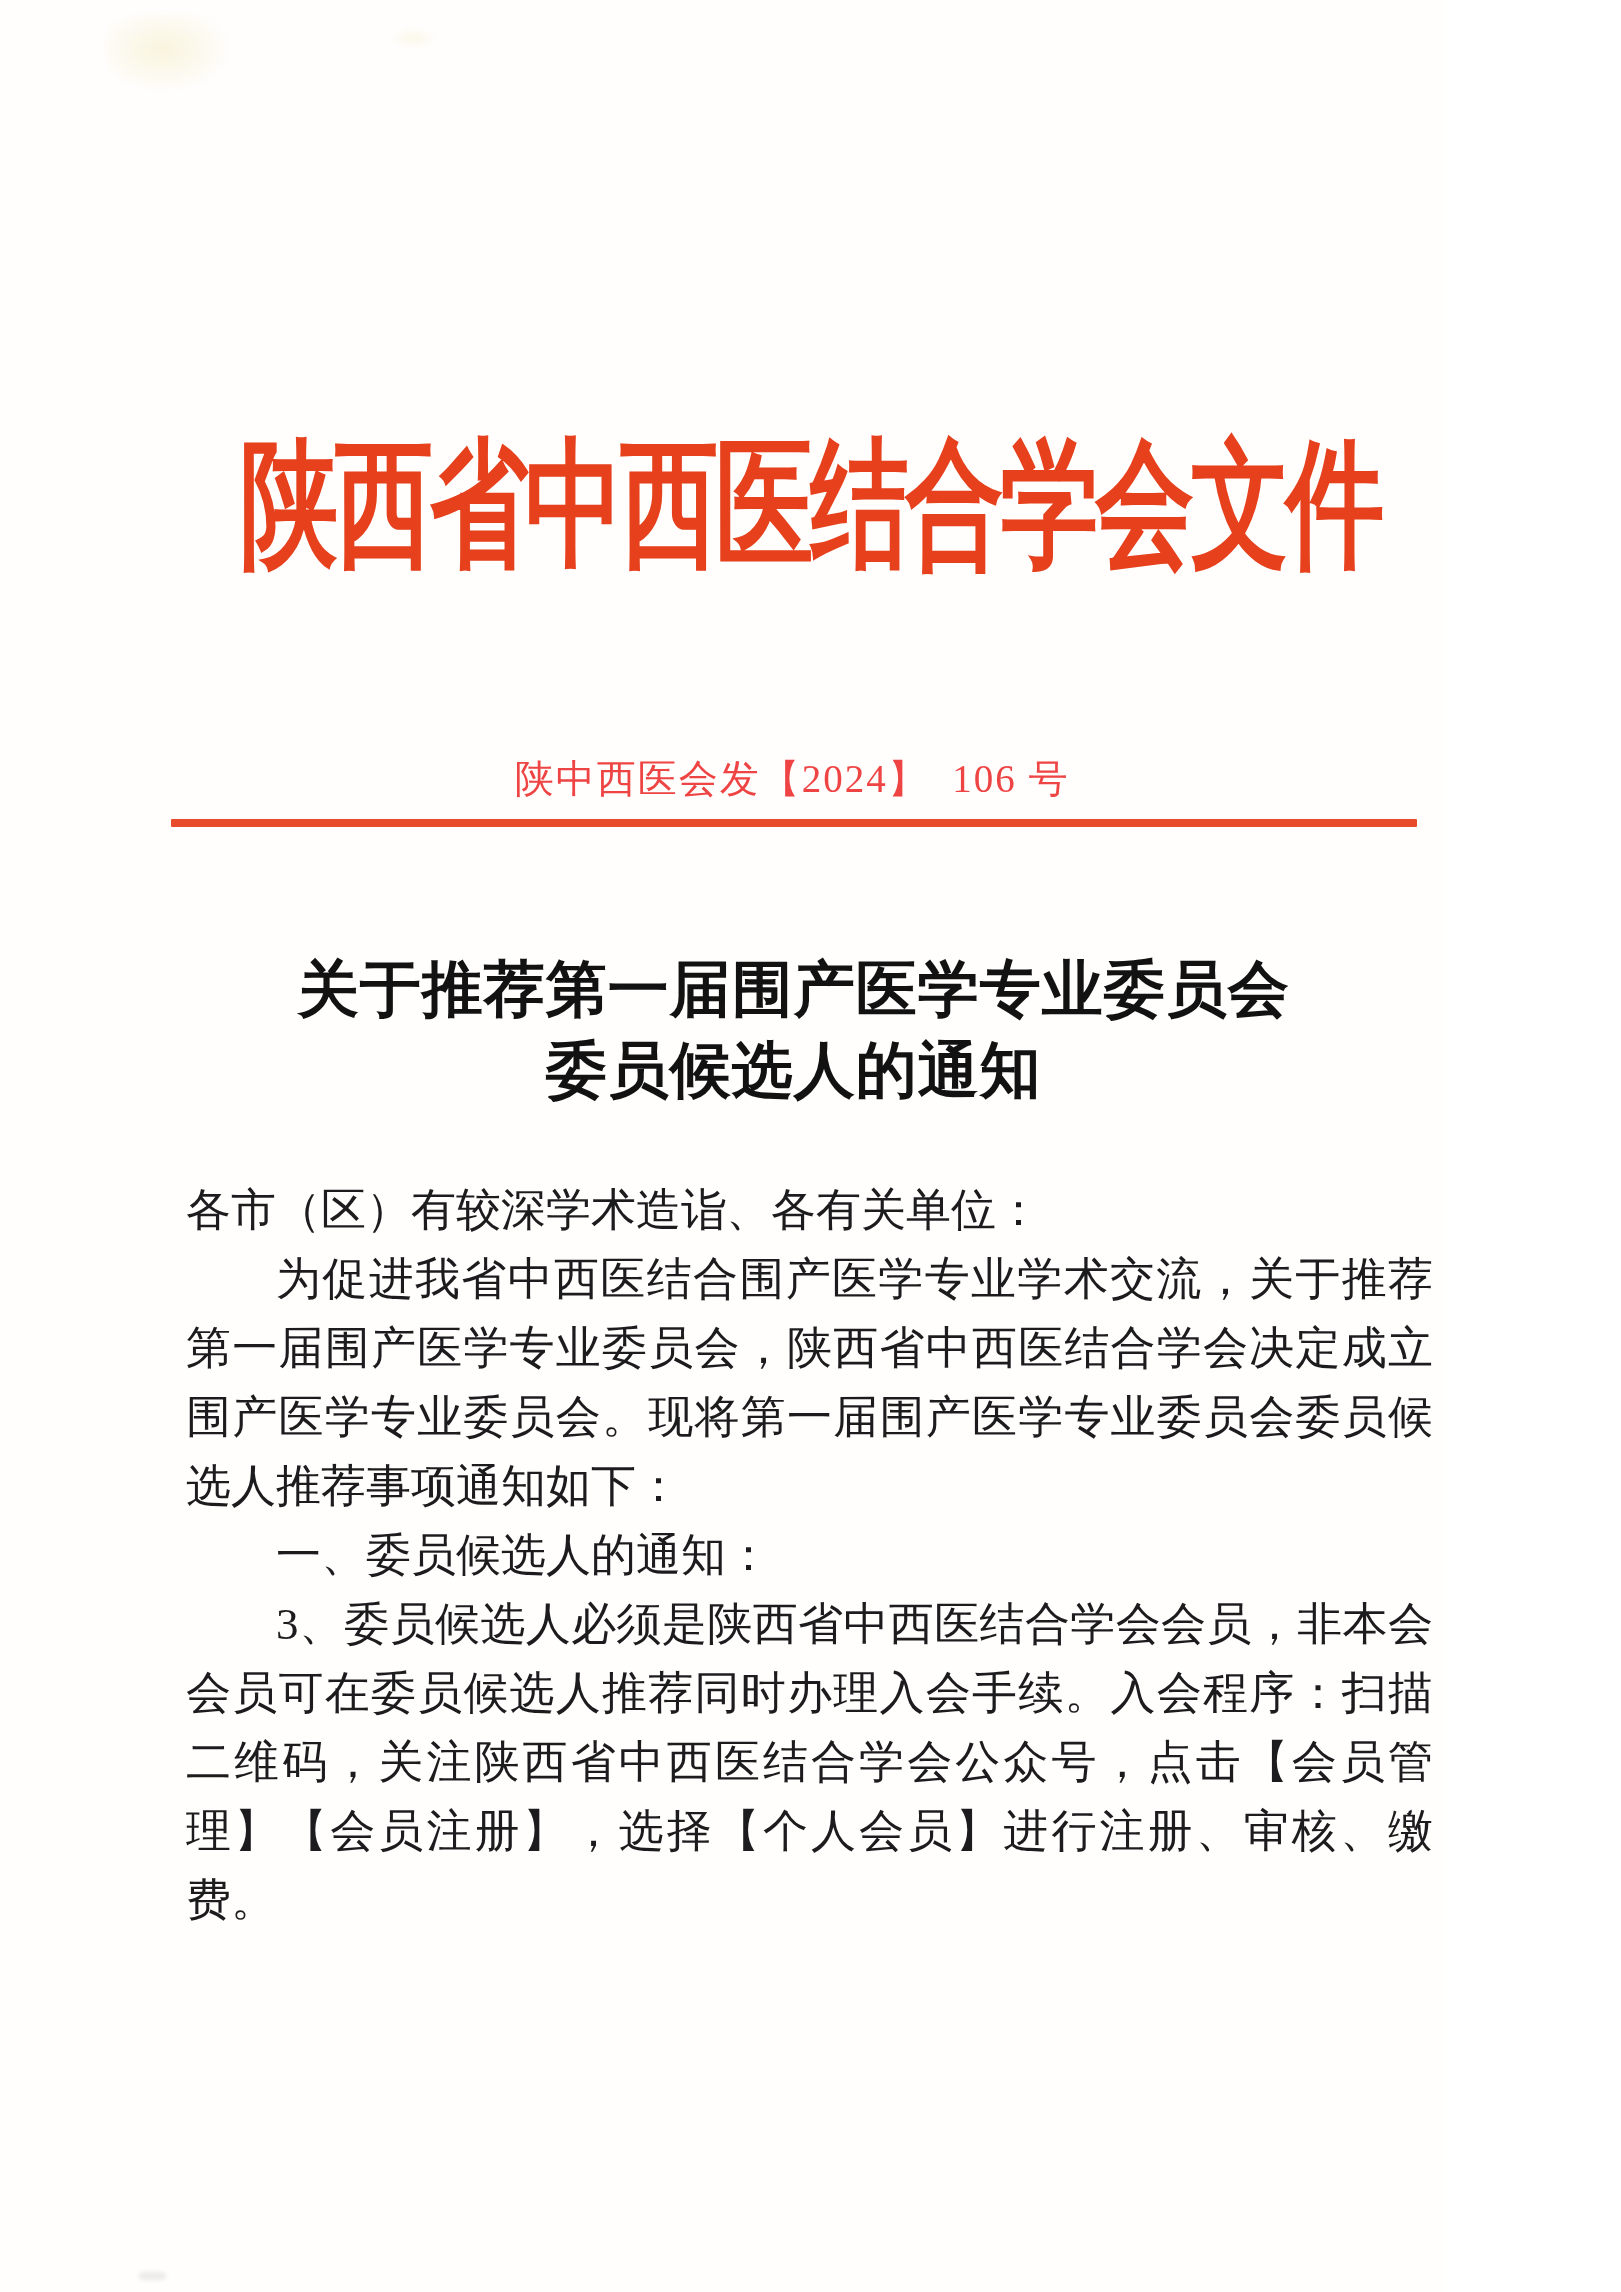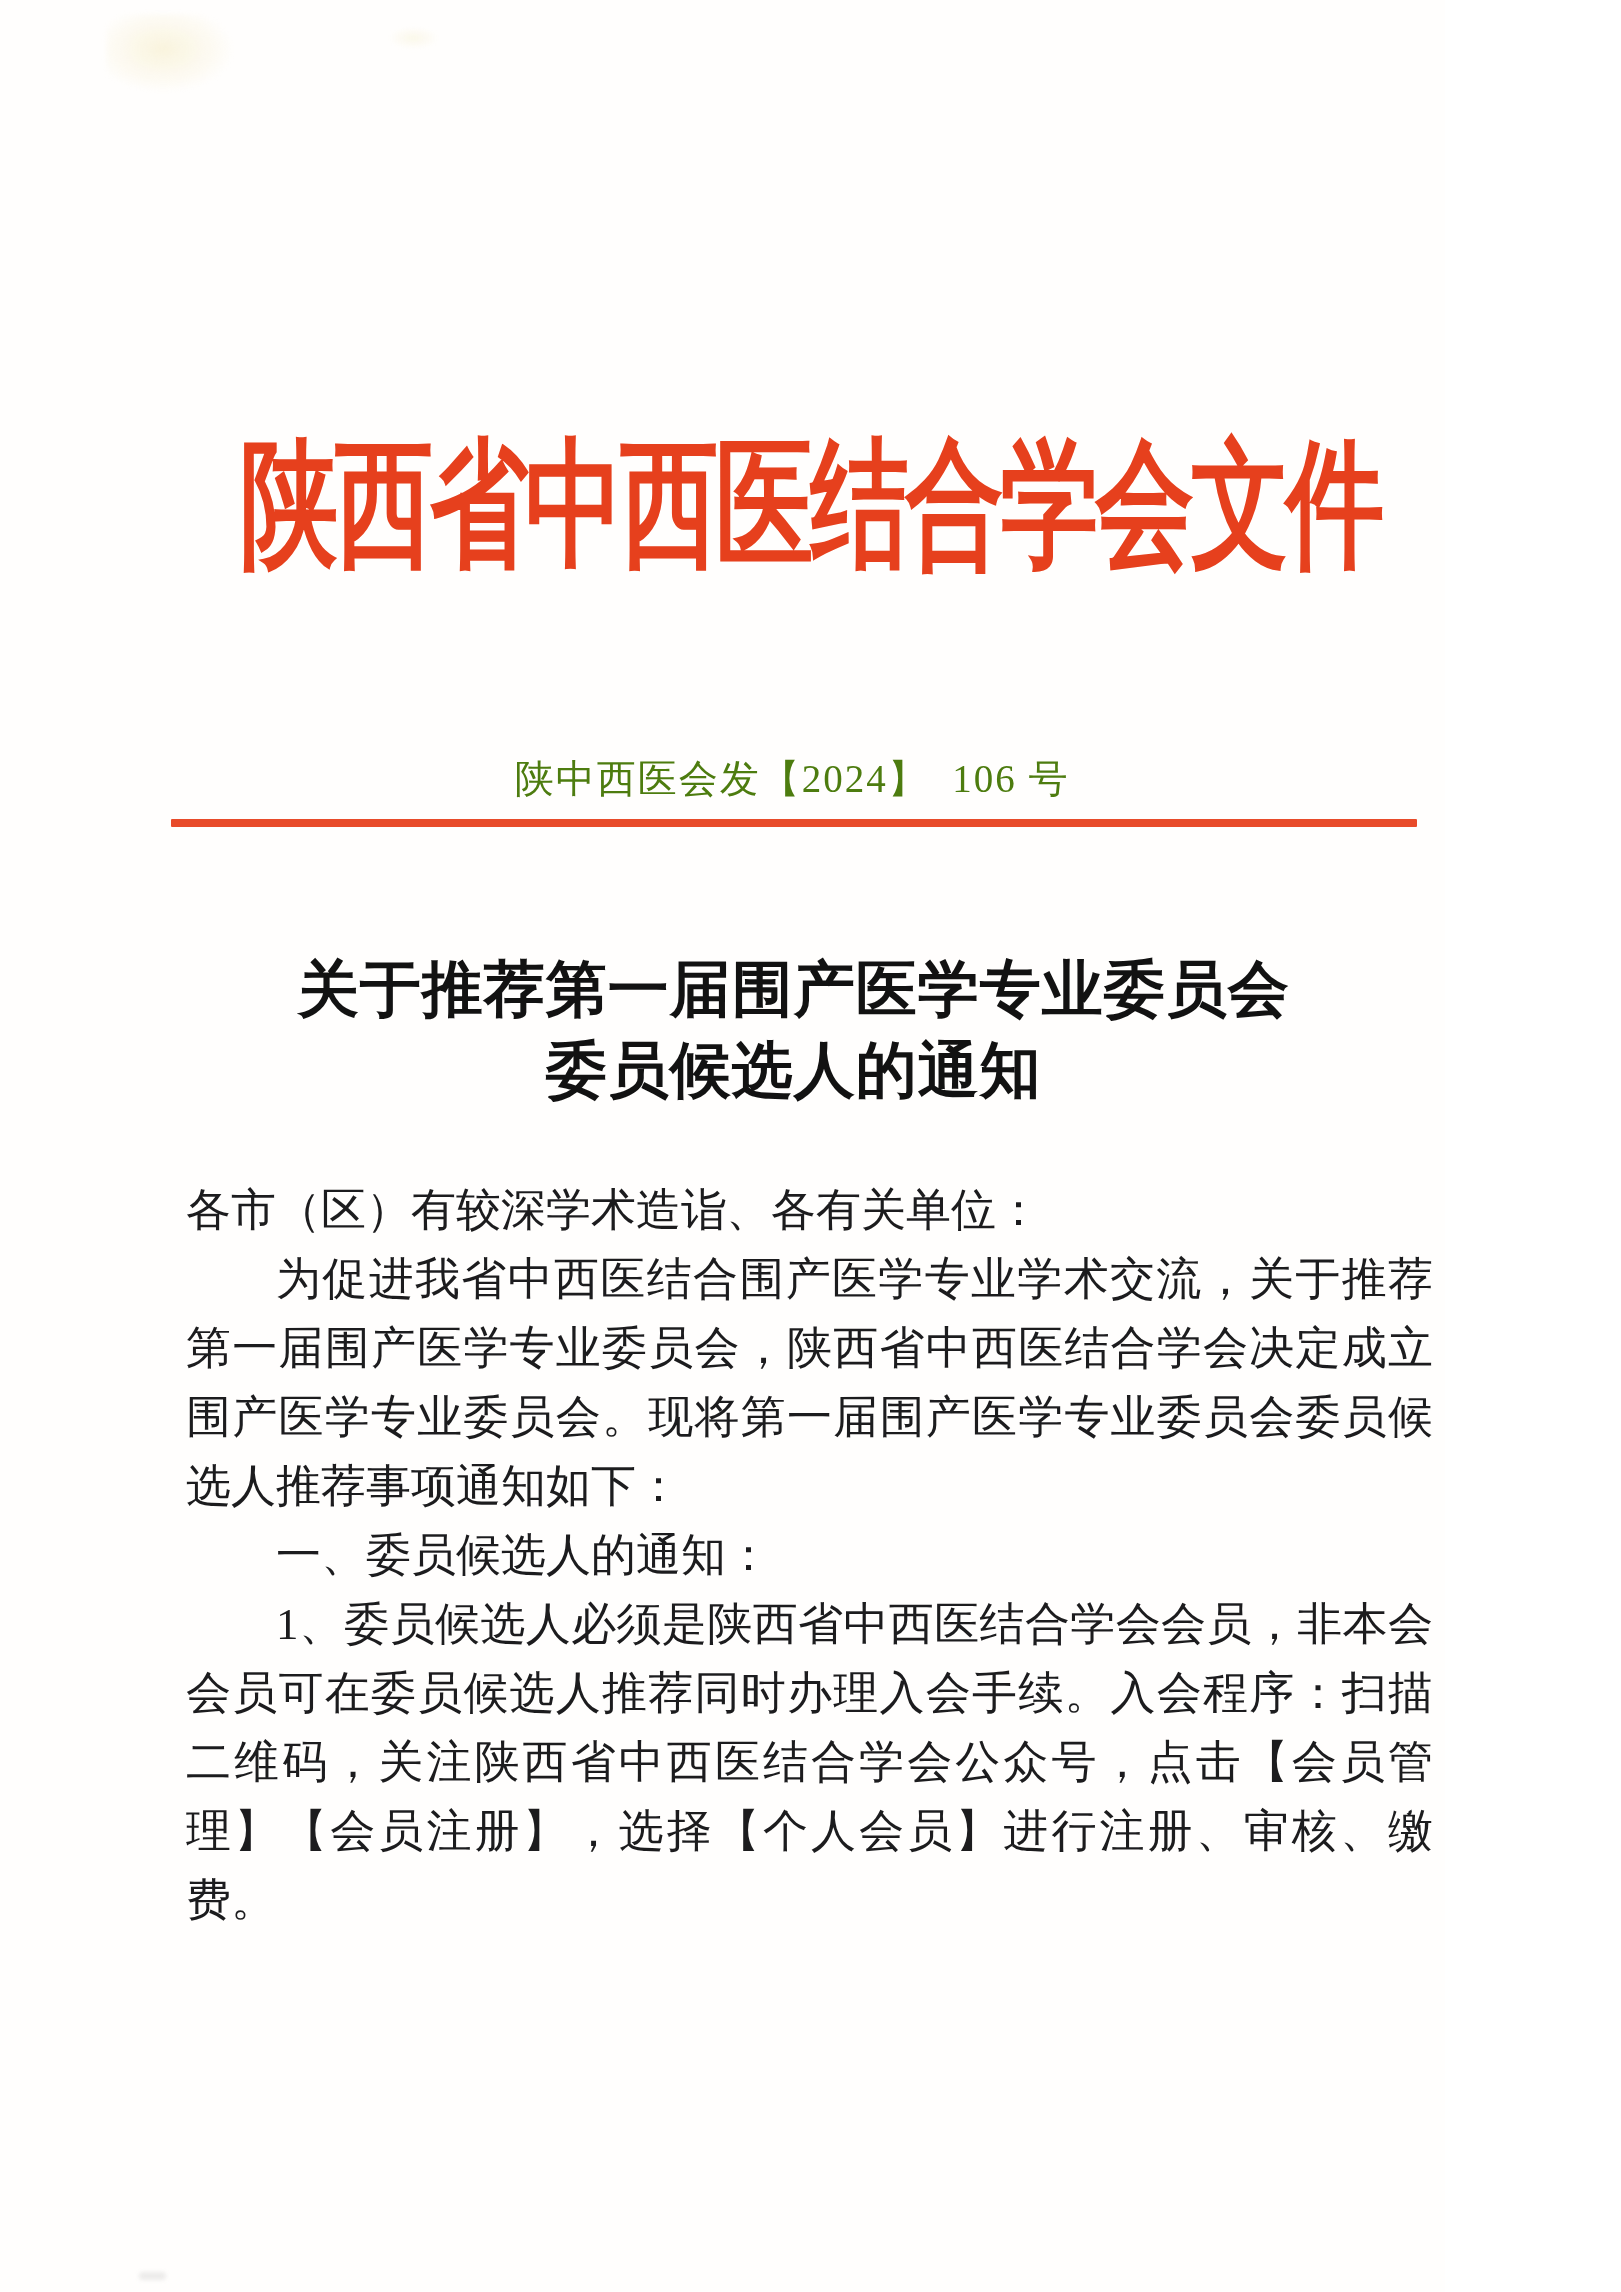--- a/index.html
+++ b/index.html
@@ -49,21 +49,21 @@
     transform-origin: center top;
     white-space: nowrap;
   }
   .doc-number {
     position: absolute;
     top: 753px; left: 169px;
     width: 1246px;
     text-align: center;
     font-size: 39px;
     line-height: 51px;
-    color: #4d7c0f;
+    color: #ef4444;
     white-space: pre-wrap;
     letter-spacing: 2px;
   }
   .red-line {
     position: absolute;
     left: 171px; top: 819px;
     width: 1246px; height: 7.8px;
     background: var(--divider-red);
     border-radius: 1px;
   }
@@ -108,17 +108,17 @@
 
   <div class="notice-title">
     <div>关于推荐第一届围产医学专业委员会</div>
     <div>委员候选人的通知</div>
   </div>
 
   <div class="body-text">
     <p class="salutation">各市（区）有较深学术造诣、各有关单位：</p>
     <p class="para">为促进我省中西医结合围产医学专业学术交流，关于推荐第一届围产医学专业委员会，陕西省中西医结合学会决定成立围产医学专业委员会。现将第一届围产医学专业委员会委员候选人推荐事项通知如下：</p>
     <p class="para">一、委员候选人的通知：</p>
-    <p class="para">1、委员候选人必须是陕西省中西医结合学会会员，非本会会员可在委员候选人推荐同时办理入会手续。入会程序：扫描二维码，关注陕西省中西医结合学会公众号，点击【会员管理】【会员注册】，选择【个人会员】进行注册、审核、缴费。</p>
+    <p class="para">3、委员候选人必须是陕西省中西医结合学会会员，非本会会员可在委员候选人推荐同时办理入会手续。入会程序：扫描二维码，关注陕西省中西医结合学会公众号，点击【会员管理】【会员注册】，选择【个人会员】进行注册、审核、缴费。</p>
   </div>
 
 </div>
 
 
 </body></html>

